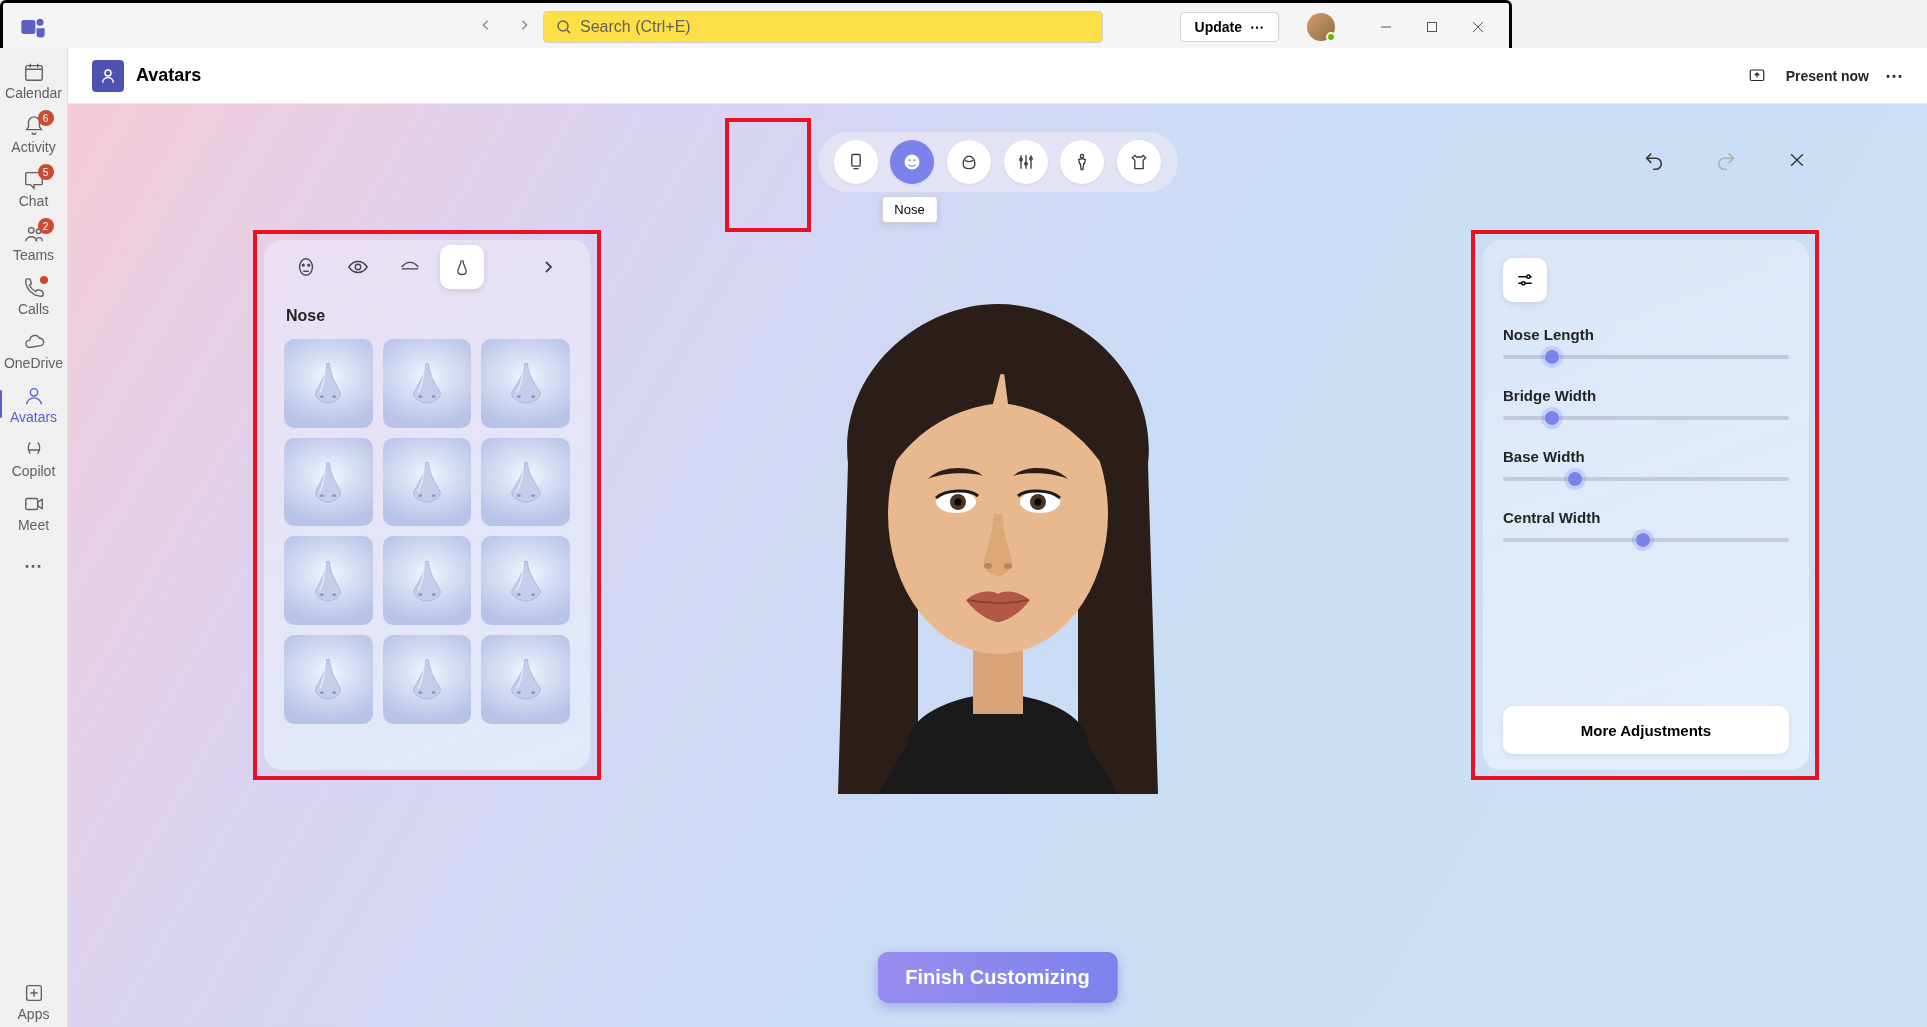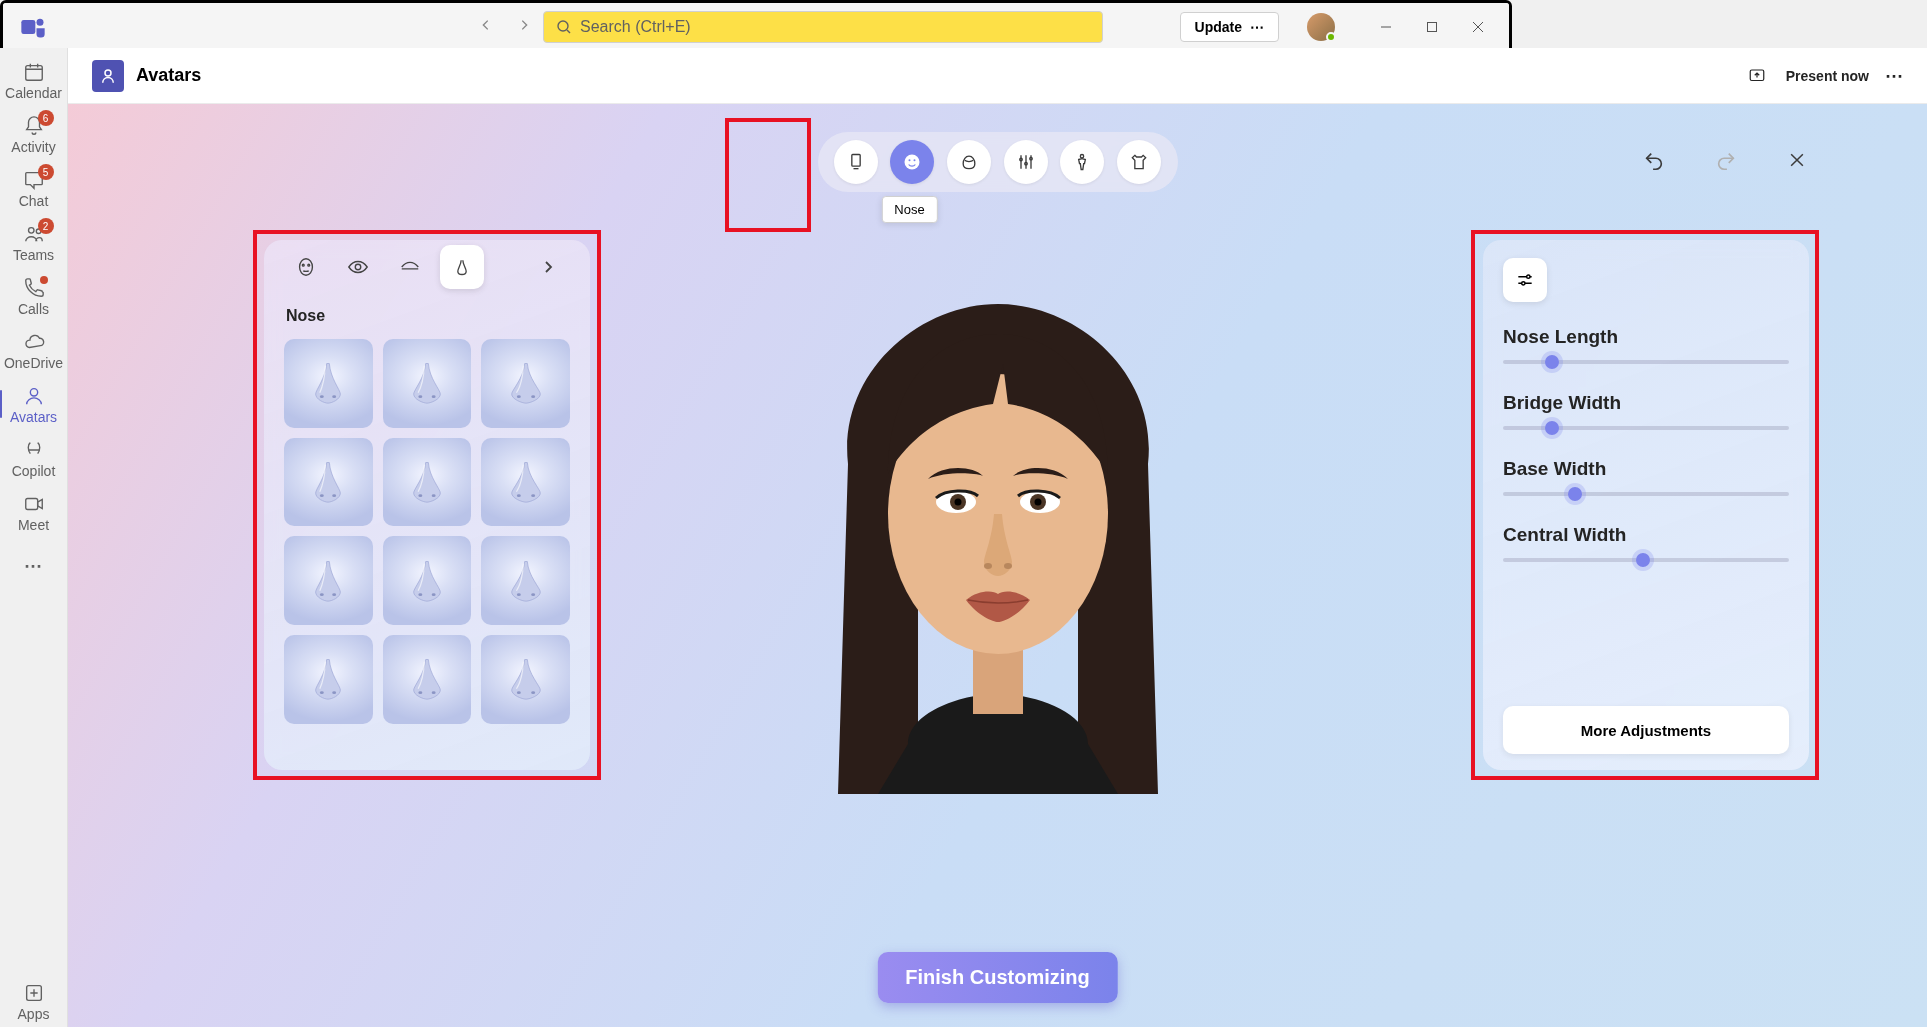--- a/index.html
+++ b/index.html
@@ -68,21 +68,21 @@
     .panel-title { font-size: 16px; font-weight: 600; margin: 18px 0 14px 2px; color: #242424; }
     .option-grid { display: grid; grid-template-columns: repeat(3, 1fr); gap: 10px; }
     .nose-opt { aspect-ratio: 1/1; border-radius: 10px; cursor: pointer; overflow: hidden; background: radial-gradient(ellipse 70% 55% at 50% 42%, #f3f5ff 0%, #d9dff5 40%, #b9c3e8 100%); position: relative; }
     .nose-shape { position: absolute; left: 50%; top: 50%; transform: translate(-50%,-50%); width: 44%; height: 56%; }
 
     
     .panel-right { position: absolute; top: 136px; right: 118px; width: 326px; height: 530px; border-radius: 18px; background: linear-gradient(160deg, rgba(220,230,248,0.9), rgba(230,238,252,0.95)); padding: 18px 20px 16px; backdrop-filter: blur(8px); display: flex; flex-direction: column; }
     .adjust-icon { width: 44px; height: 44px; border-radius: 10px; background: #fff; display: flex; align-items: center; justify-content: center; box-shadow: 0 2px 6px rgba(0,0,0,0.1); }
     .sliders { margin-top: 24px; display: flex; flex-direction: column; gap: 28px; }
     .slider-group { display: flex; flex-direction: column; gap: 12px; }
-    .slider-label { font-size: 19px; font-weight: 600; color: #242424; }
+    .slider-label { font-size: 15px; font-weight: 600; color: #242424; }
     .slider-track { height: 4px; background: rgba(130,130,160,0.3); border-radius: 2px; position: relative; cursor: pointer; }
     .slider-thumb { position: absolute; top: 50%; transform: translate(-50%,-50%); width: 14px; height: 14px; border-radius: 50%; background: #7b83eb; box-shadow: 0 0 0 4px rgba(123,131,235,0.25); }
     .more-adj { margin-top: auto; height: 48px; background: #fff; border-radius: 10px; display: flex; align-items: center; justify-content: center; font-size: 15px; font-weight: 600; cursor: pointer; box-shadow: 0 2px 6px rgba(0,0,0,0.08); }
 
     
     .avatar-stage { position: absolute; left: 50%; transform: translateX(-50%); top: 180px; width: 440px; height: 510px; }
 
     
     .finish-btn { position: absolute; bottom: 24px; left: 50%; transform: translateX(-50%); padding: 14px 28px; border-radius: 10px; background: linear-gradient(90deg, #9a8cf0, #7b83eb); color: #fff; font-size: 20px; font-weight: 600; cursor: pointer; box-shadow: 0 4px 12px rgba(90,80,200,0.35); }
   </style>

